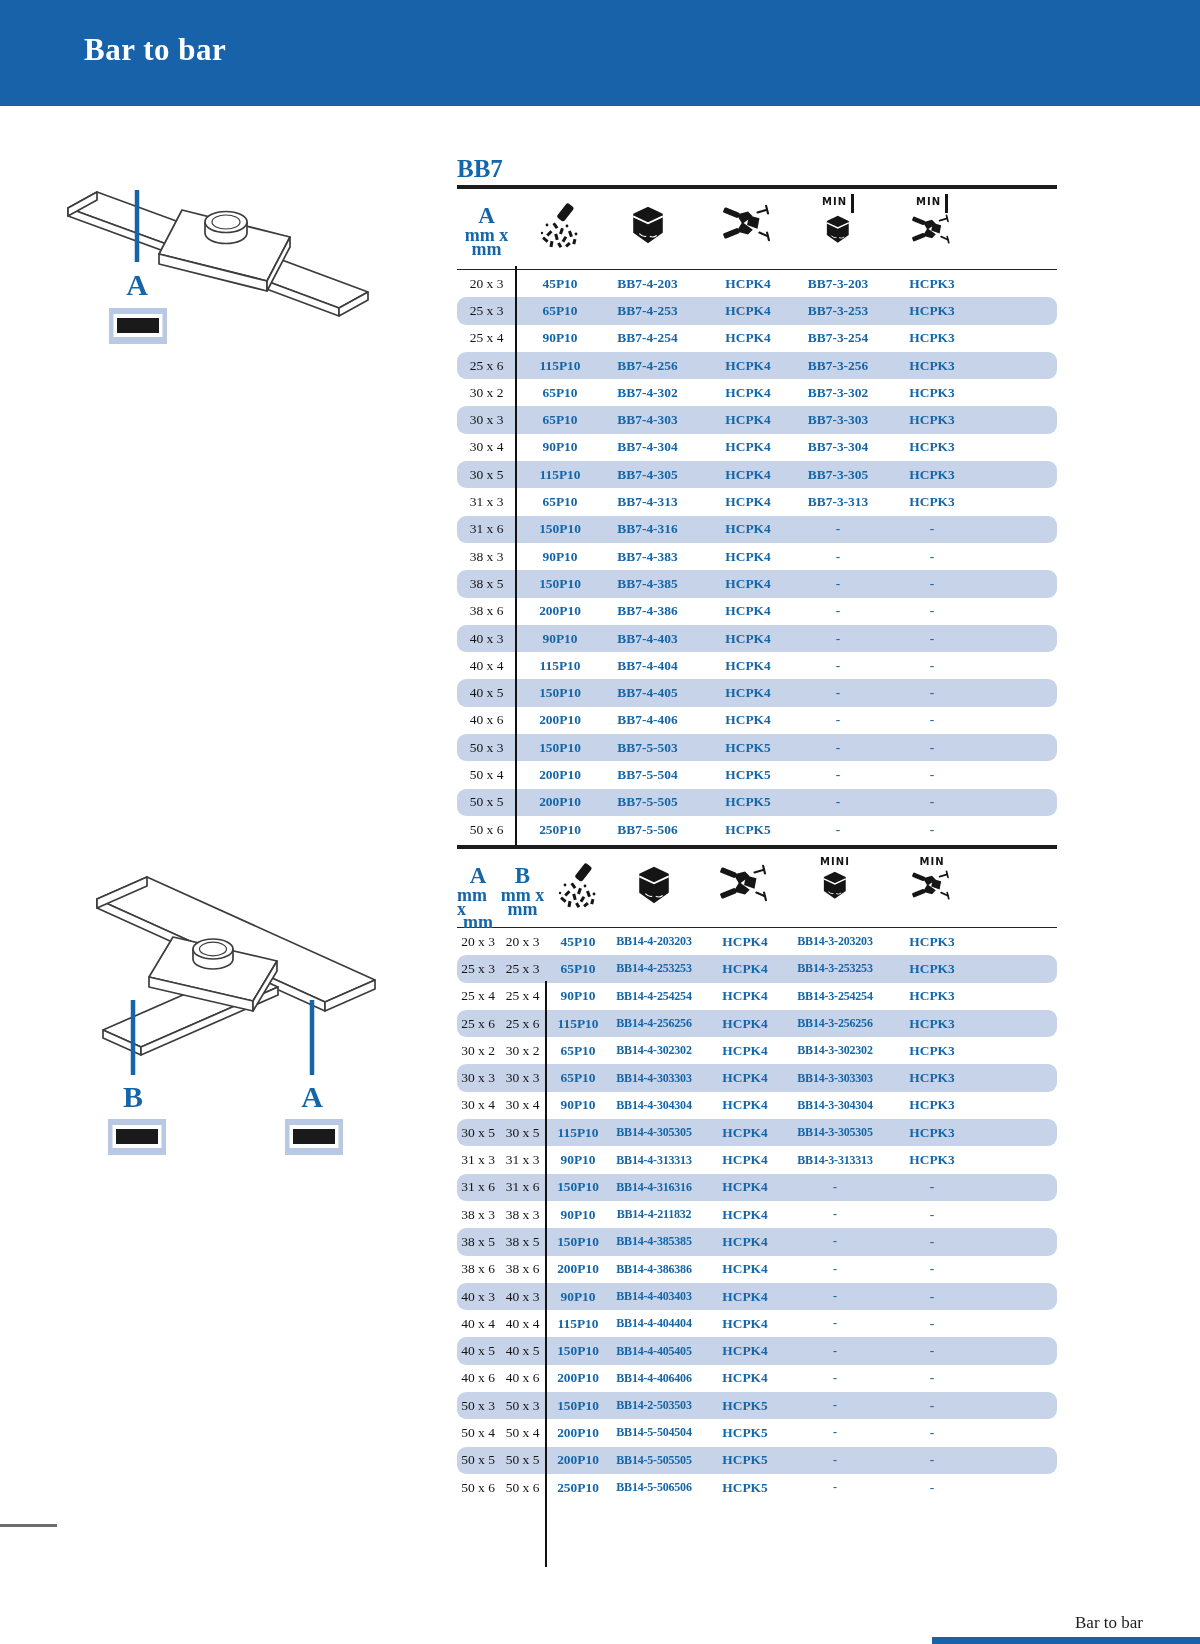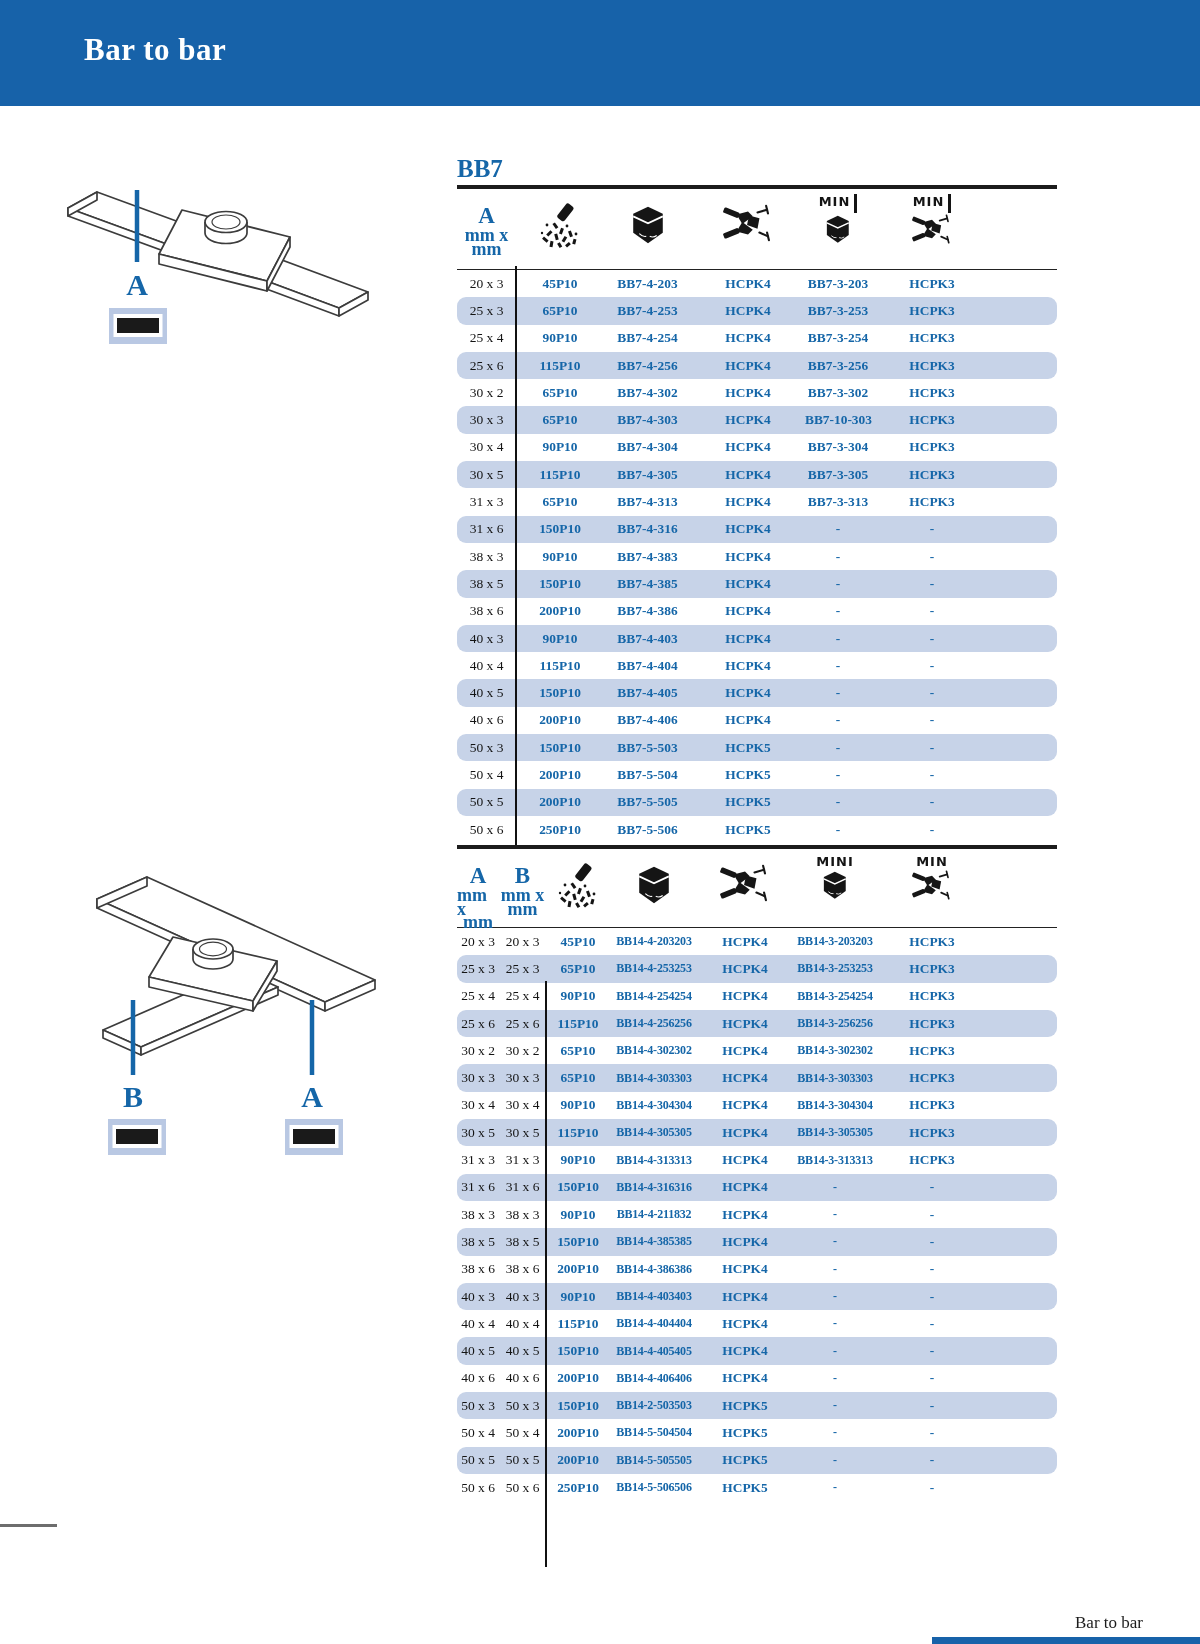--- a/index.html
+++ b/index.html
@@ -19,21 +19,21 @@
   .t2 .ttl{padding-top:24px;}
   .thick-rule{height:4px;background:#1c1c1c;}
   .thead{display:grid;align-items:start;border-bottom:1.6px solid #222;}
   .t1 .thead{height:80px;grid-template-columns:59px 88px 87px 114px 66px 122px 1fr;}
   .t2 .thead{height:78px;grid-template-columns:42px 47px 64px 88px 94px 86px 108px 1fr;}
   .hcol{display:flex;flex-direction:column;align-items:center;padding-top:3px;}
   .a-label{font-size:23px;font-weight:bold;color:#1566a8;line-height:26px;padding-top:11px;}
   .unit{font-size:18px;font-weight:bold;color:#1566a8;line-height:13.5px;}
   .icon-mid{padding-top:14px;}
   .minrow{display:flex;align-items:flex-start;gap:4px;padding-top:2px;}
-  .minlabel{font-family:"DejaVu Sans","Liberation Sans",sans-serif;font-weight:bold;font-size:13px;color:#141414;letter-spacing:1px;line-height:15px;}
+  .minlabel{font-family:"DejaVu Sans","Liberation Sans",sans-serif;font-weight:bold;font-size:10px;color:#141414;letter-spacing:1px;line-height:15px;}
   .minbar{display:inline-block;width:3px;height:19px;background:#141414;}
   .tbody{position:relative;}
   .trow{display:grid;height:27.3px;align-items:center;}
   .t1 .trow{grid-template-columns:59px 88px 87px 114px 66px 122px 1fr;}
   .t2 .trow{grid-template-columns:42px 47px 64px 88px 94px 86px 108px 1fr;}
   .trow.shade{background:#c7d3e8;border-radius:9px;}
   .cell{text-align:center;white-space:nowrap;}
   .cell.size{font-size:13.5px;color:#141414;}
   .cell.val{font-weight:bold;color:#1566a8;font-size:13.4px;}
   .t2 .cell.v1,.t2 .cell.v3{font-size:12px;letter-spacing:-.2px;}
@@ -260,21 +260,21 @@
         <div class="cell val v2">HCPK4</div>
         <div class="cell val v3">BB7-3-302</div>
         <div class="cell val v4">HCPK3</div>
         <div></div>
       </div>
       <div class="trow shade">
         <div class="cell size">30 x 3</div>
         <div class="cell val v0">65P10</div>
         <div class="cell val v1">BB7-4-303</div>
         <div class="cell val v2">HCPK4</div>
-        <div class="cell val v3">BB7-10-303</div>
+        <div class="cell val v3">BB7-3-303</div>
         <div class="cell val v4">HCPK3</div>
         <div></div>
       </div>
       <div class="trow">
         <div class="cell size">30 x 4</div>
         <div class="cell val v0">90P10</div>
         <div class="cell val v1">BB7-4-304</div>
         <div class="cell val v2">HCPK4</div>
         <div class="cell val v3">BB7-3-304</div>
         <div class="cell val v4">HCPK3</div>

